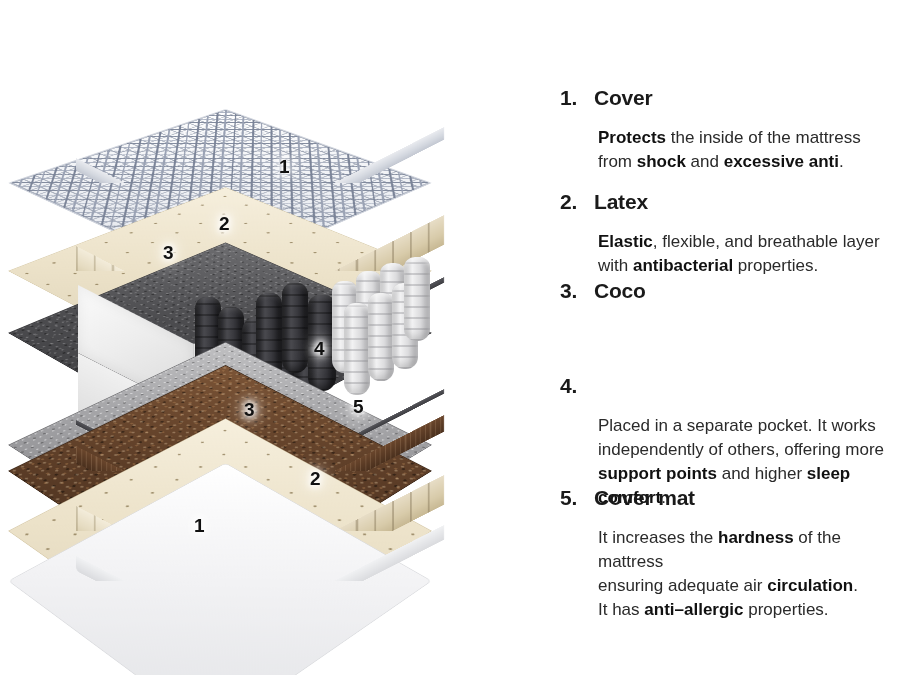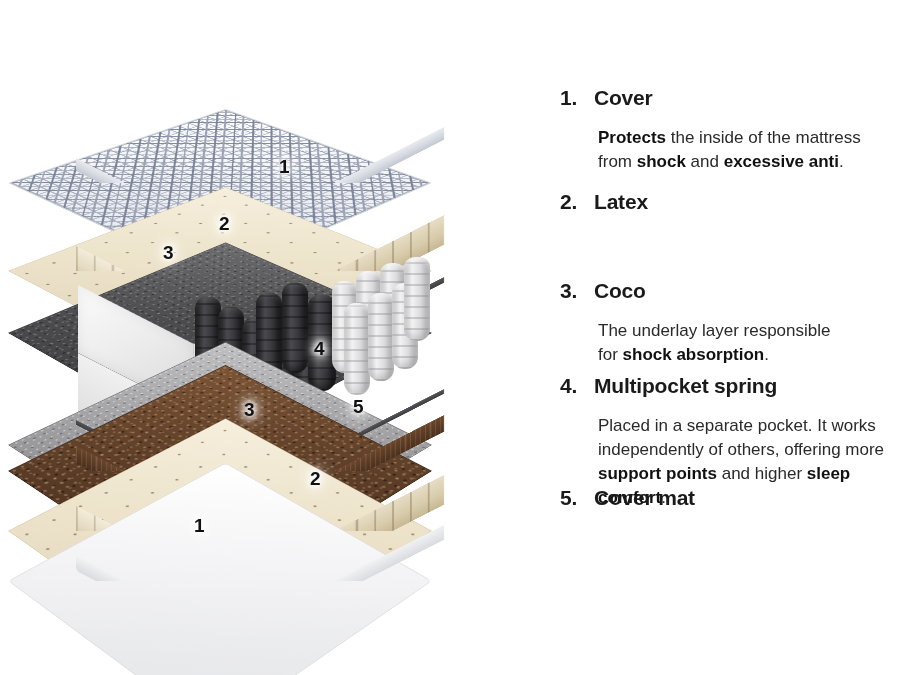--- a/index.html
+++ b/index.html
@@ -404,40 +404,40 @@
         <span class="legend-title">Cover</span>
       </div>
       <div class="legend-desc"><b>Protects</b> the inside of the mattress<br>from <b>shock</b> and <b>excessive anti</b>.</div>
     </div>
 
     <div class="legend-item item-2">
       <div class="legend-head">
         <span class="legend-num">2.</span>
         <span class="legend-title">Latex</span>
       </div>
+      <div class="legend-desc"><b>Elastic</b>, flexible, and breathable layer<br>with <b>antibacterial</b> properties.</div>
     </div>
 
     <div class="legend-item item-3">
       <div class="legend-head">
         <span class="legend-num">3.</span>
         <span class="legend-title">Coco</span>
       </div>
-      <div class="legend-desc">The underlay layer responsible<br>for <b>shock absorption</b>.</div>
     </div>
 
     <div class="legend-item item-4">
       <div class="legend-head">
         <span class="legend-num">4.</span>
-        <span class="legend-title">Multipocket spring</span>
       </div>
       <div class="legend-desc">Placed in a separate pocket. It works<br>independently of others, offering more<br><b>support points</b> and higher <b>sleep comfort</b>.</div>
     </div>
 
     <div class="legend-item item-5">
       <div class="legend-head">
         <span class="legend-num">5.</span>
         <span class="legend-title">Cover mat</span>
       </div>
+      <div class="legend-desc">It increases the <b>hardness</b> of the mattress<br>ensuring adequate air <b>circulation</b>.<br>It has <b>anti–allergic</b> properties.</div>
     </div>
 
   </div>
 
 </div>
 
 </body></html>

